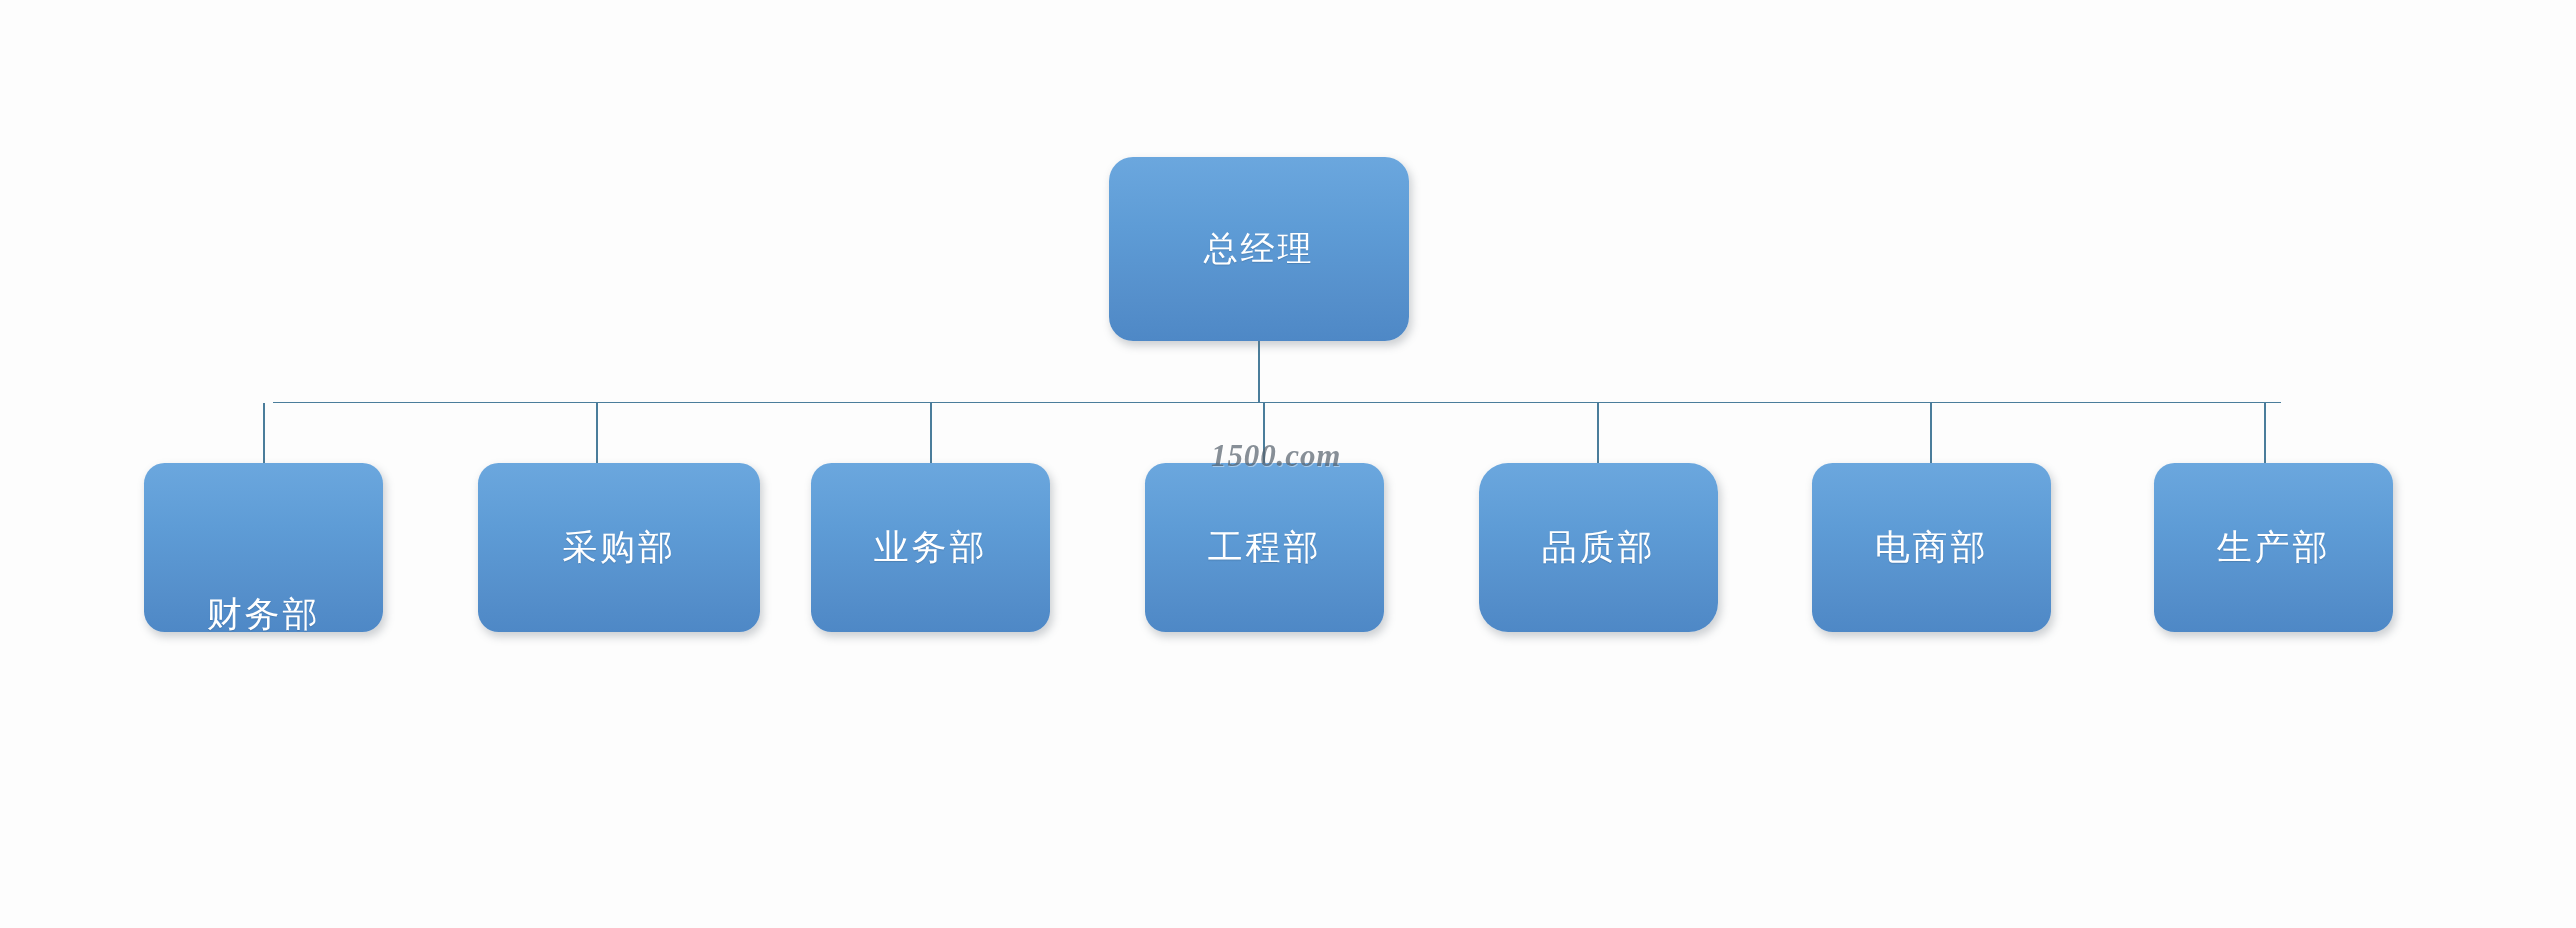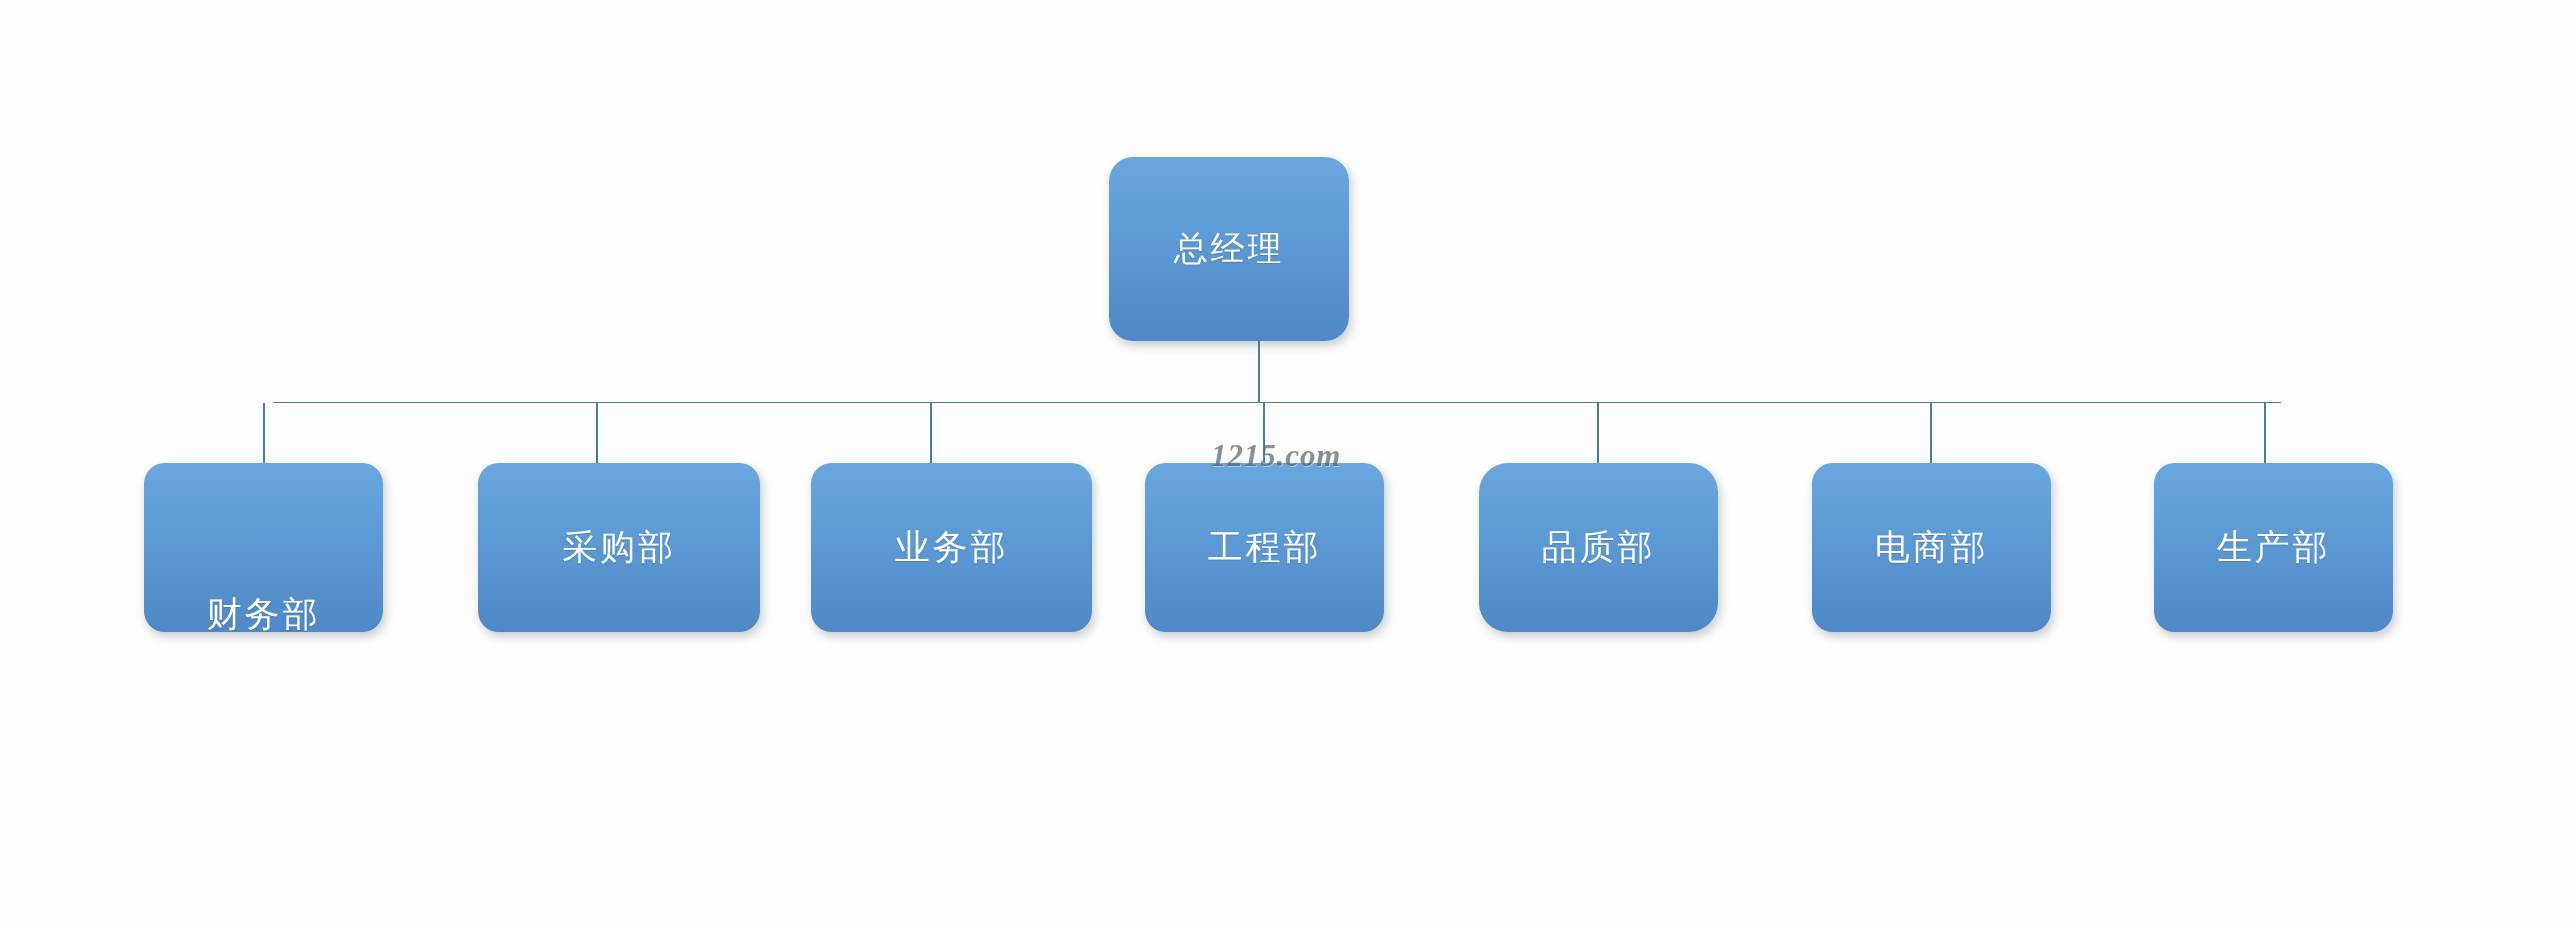--- a/index.html
+++ b/index.html
@@ -77,44 +77,44 @@
       <line x1="293" y1="432" x2="2448" y2="432" stroke="#4A7D9B" stroke-width="2" shape-rendering="crispEdges"></line>
       <line x1="283" y1="432" x2="283" y2="497" stroke="#4A7D9B" stroke-width="2" shape-rendering="crispEdges"></line>
       <line x1="641" y1="432" x2="641" y2="497" stroke="#4A7D9B" stroke-width="2" shape-rendering="crispEdges"></line>
       <line x1="999" y1="432" x2="999" y2="497" stroke="#4A7D9B" stroke-width="2" shape-rendering="crispEdges"></line>
       <line x1="1357" y1="432" x2="1357" y2="497" stroke="#4A7D9B" stroke-width="2" shape-rendering="crispEdges"></line>
       <line x1="1715" y1="432" x2="1715" y2="497" stroke="#4A7D9B" stroke-width="2" shape-rendering="crispEdges"></line>
       <line x1="2073" y1="432" x2="2073" y2="497" stroke="#4A7D9B" stroke-width="2" shape-rendering="crispEdges"></line>
       <line x1="2431" y1="432" x2="2431" y2="497" stroke="#4A7D9B" stroke-width="2" shape-rendering="crispEdges"></line>
     </svg>
 
-  <div class="node root" style="left: 1109px; top: 157px; width: 240px; height: 184px;">
+  <div class="node root" style="left: 1109px; top: 157px; width: 300px; height: 184px;">
     <span class="node-label">总经理</span>
   </div>
 
   <div id="children-layer">
       <div class="node" style="left: 144px; top: 463px; width: 239px; height: 169px; align-items: flex-end;">
         <span class="node-label">财务部</span>
       </div>
       <div class="node" style="left: 478px; top: 463px; width: 282px; height: 169px;">
         <span class="node-label">采购部</span>
       </div>
-      <div class="node" style="left: 811px; top: 463px; width: 281px; height: 169px;">
+      <div class="node" style="left: 811px; top: 463px; width: 239px; height: 169px;">
         <span class="node-label">业务部</span>
       </div>
       <div class="node" style="left: 1145px; top: 463px; width: 239px; height: 169px;">
         <span class="node-label">工程部</span>
       </div>
       <div class="node" style="left: 1479px; top: 463px; width: 239px; height: 169px; border-radius: 29px;">
         <span class="node-label">品质部</span>
       </div>
       <div class="node" style="left: 1812px; top: 463px; width: 239px; height: 169px;">
         <span class="node-label">电商部</span>
       </div>
       <div class="node" style="left: 2146px; top: 463px; width: 239px; height: 169px; margin-left: 8px;">
         <span class="node-label">生产部</span>
       </div>
     </div>
 
-  <div id="watermark" style="left: 1211px; top: 438px;">1215.com</div>
+  <div id="watermark" style="left: 1211px; top: 438px;">1500.com</div>
 
 </div>
 
 
 </body></html>

